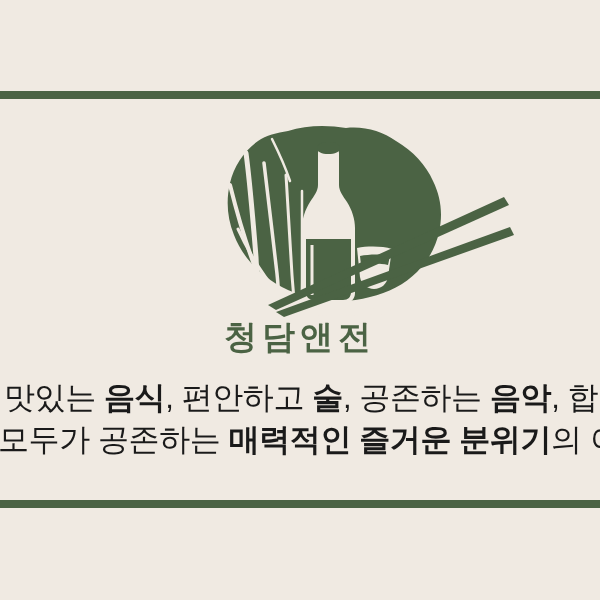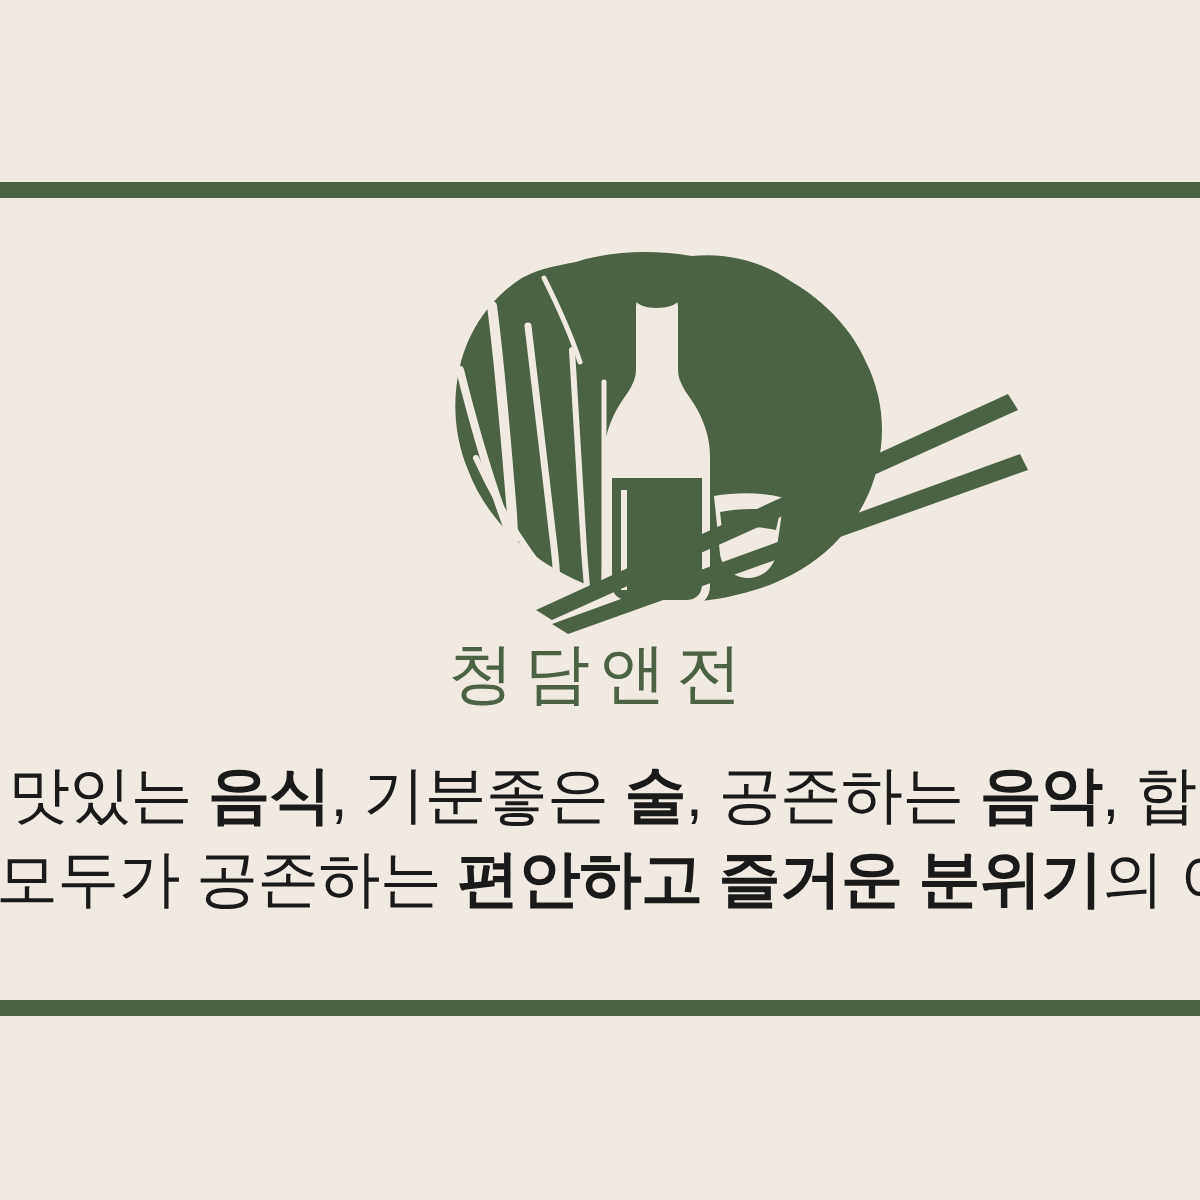--- a/index.html
+++ b/index.html
@@ -49,21 +49,21 @@
   #logo-mark svg { display: block; width: 350px; height: 195px; }
 
   #logo-wordmark {
     position: absolute;
     left: 0;
     top: 190px;
     width: 600px;
     text-align: center;
     color: #4B6344;
     font-size: 33px;
-    font-weight: normal;
+    font-weight: bold;
     letter-spacing: 5px;
     line-height: 44px;
     white-space: nowrap;
   }
 
   
   #tagline {
     position: absolute;
     left: 0;
     top: 376px;
@@ -148,19 +148,19 @@
           <path d="M336,72 L341,80 L108,185 L100,180 Z"></path>
           <path d="M342,102 L346,110 L116,192 L108,187 Z"></path>
         </g>
       </svg>
     </div>
 
     <div id="logo-wordmark">청담앤전</div>
   </div>
 
   <div id="tagline">
-    <div class="tagline-line l1"><span>맛있는 </span><b>음식</b><span>, 기분좋은 </span><b>술</b><span>, 공존하는 </span><b>음악</b><span>, 합리</span></div>
-    <div class="tagline-line l2"><span>모두가 공존하는 </span><b>편안하고 즐거운 분위기</b><span>의 이</span></div>
+    <div class="tagline-line l1"><span>맛있는 </span><b>음식</b><span>, 편안하고 </span><b>술</b><span>, 공존하는 </span><b>음악</b><span>, 합리</span></div>
+    <div class="tagline-line l2"><span>모두가 공존하는 </span><b>매력적인 즐거운 분위기</b><span>의 이</span></div>
   </div>
 
   <div class="rule bottom"></div>
 
 </div>
 
 </body></html>

